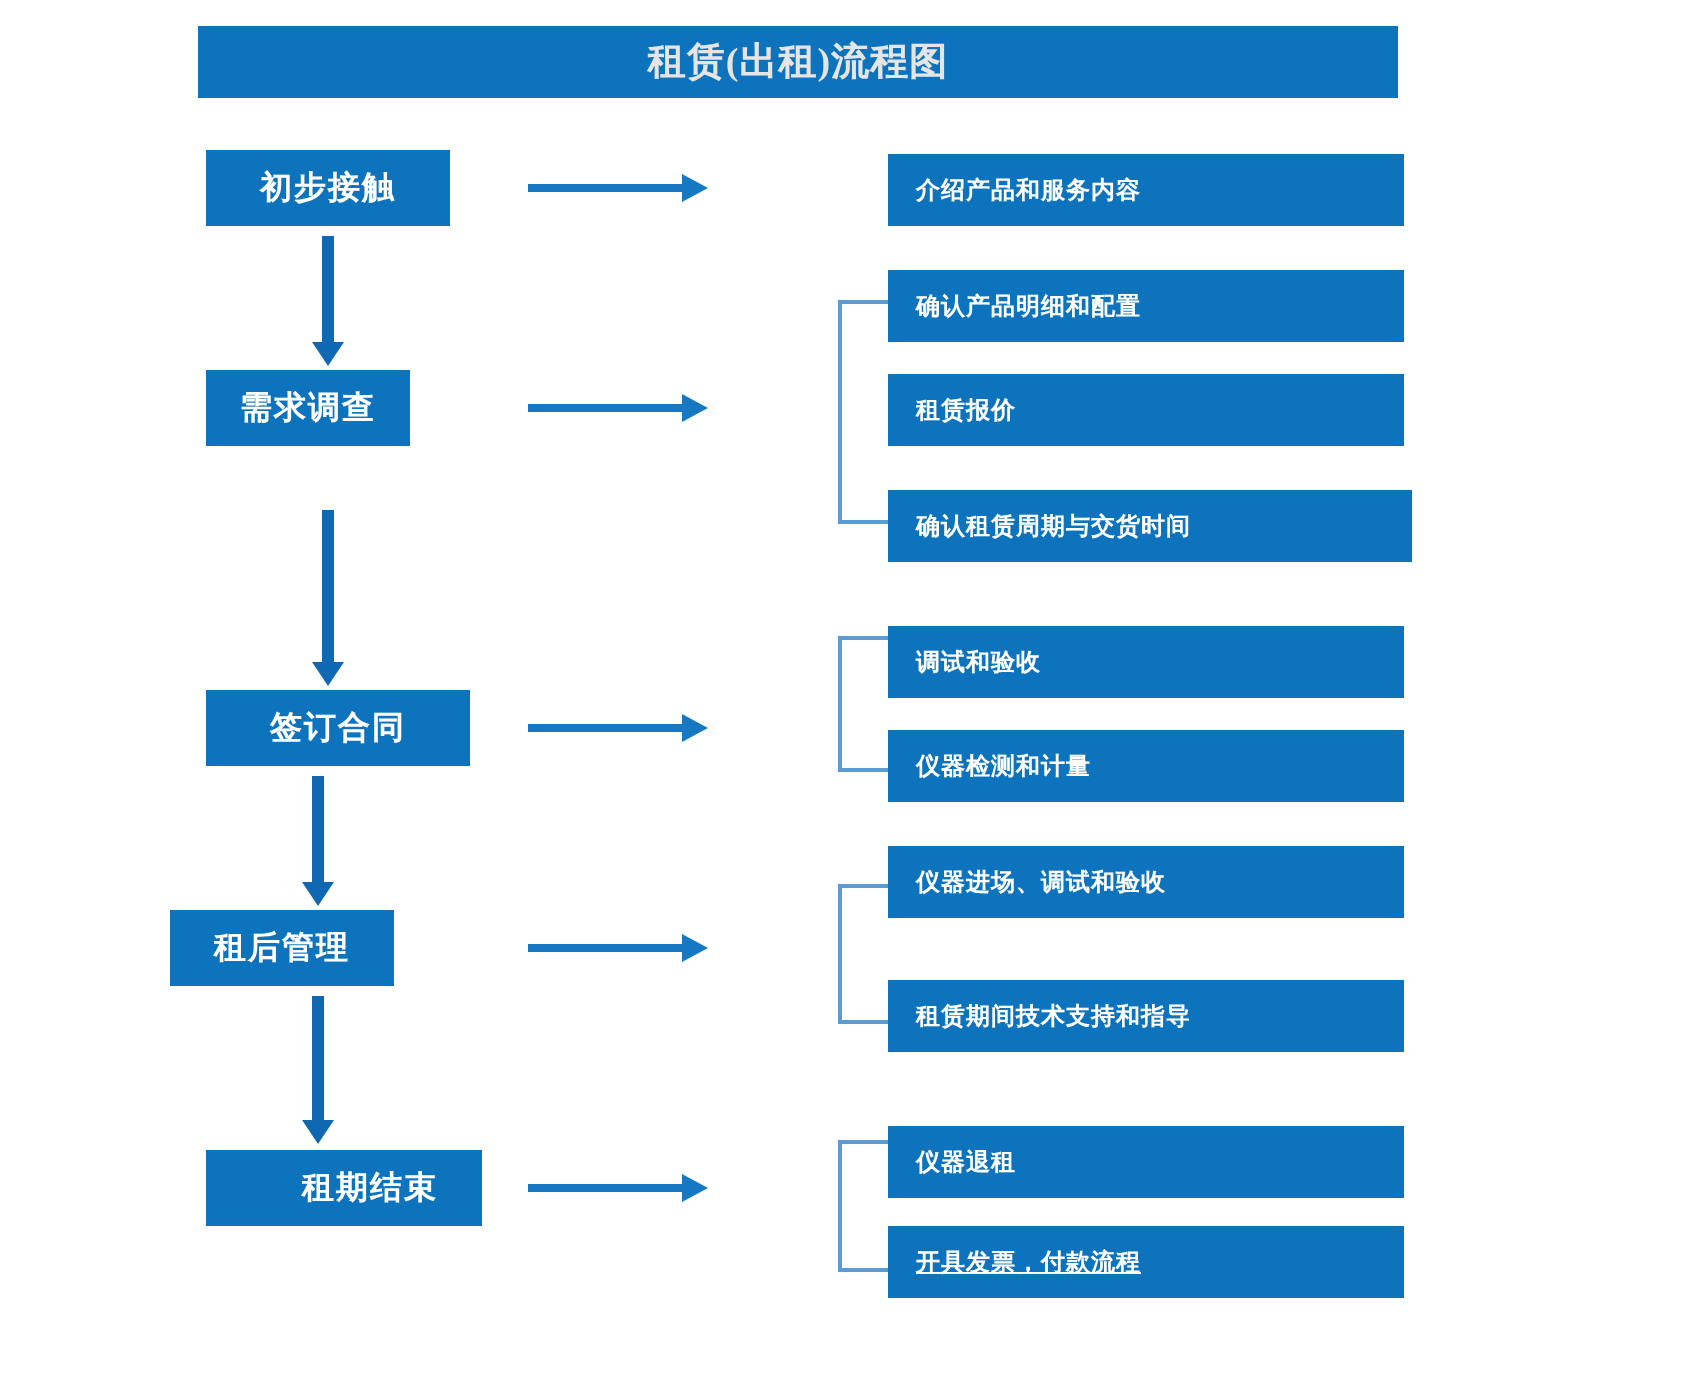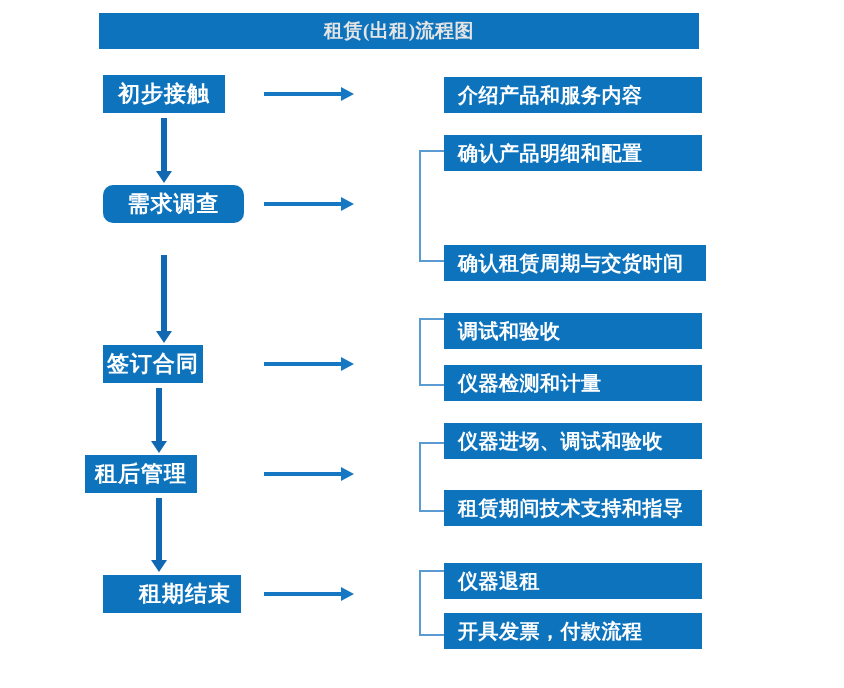--- a/index.html
+++ b/index.html
@@ -39,35 +39,35 @@
 
   
   .stage-box {
     position: absolute;
     height: 38px;
     background: #0d73bd;
     color: #ffffff;
     display: flex;
     align-items: center;
     justify-content: center;
-    font-size: 22px;
+    font-size: 16px;
     font-weight: bold;
     letter-spacing: 1px;
   }
 
   
   .detail-box {
     position: absolute;
     left: 444px;
     height: 36px;
     background: #0d73bd;
     color: #ffffff;
     display: flex;
     align-items: center;
-    font-size: 20px;
+    font-size: 12px;
     font-weight: bold;
     padding-left: 14px;
     box-sizing: border-box;
     letter-spacing: 0.5px;
   }
 
   
   .h-arrow {
     position: absolute;
     height: 14px;
@@ -128,23 +128,23 @@
 </style>
 </head>
 <body>
 
 <div id="canvas">
 
   <div class="title-bar">租赁(出租)流程图</div>
 
   <div class="stage-box" style="left:103px; top:75px; width:122px;">初步接触</div>
 
-  <div class="stage-box" style="left:103px; top:185px; width:141px;border-radius:10px;">需求调查</div>
-
-  <div class="stage-box" style="left:103px; top:345px; width:100px;">签订合同</div>
+  <div class="stage-box" style="left:103px; top:185px; width:102px;">需求调查</div>
+
+  <div class="stage-box" style="left:103px; top:345px; width:132px;">签订合同</div>
 
   <div class="stage-box" style="left:85px; top:455px; width:112px;">租后管理</div>
 
   <div class="stage-box" style="left:103px; top:575px; width:112px;padding-left:26px;">租期结束</div>
 
   <div class="v-arrow" style="left:156px; top:118px; height:65px;">
     <div class="shaft" style="height:53px;"></div>
     <div class="head"></div>
   </div>
 
@@ -187,34 +187,35 @@
     <div class="shaft"></div>
     <div class="head"></div>
   </div>
 
   <div class="detail-box" style="top:77px; width:258px;">介绍产品和服务内容</div>
 
   <div class="bracket" style="top:150px; height:112px;"></div>
 
   <div class="detail-box" style="top:135px; width:258px;">确认产品明细和配置</div>
 
+  <div class="detail-box" style="top:187px; width:258px;">租赁报价</div>
 
   <div class="detail-box" style="top:245px; width:262px;">确认租赁周期与交货时间</div>
 
   <div class="bracket" style="top:318px; height:68px;"></div>
 
   <div class="detail-box" style="top:313px; width:258px;">调试和验收</div>
 
   <div class="detail-box" style="top:365px; width:258px;">仪器检测和计量</div>
 
   <div class="bracket" style="top:442px; height:70px;"></div>
 
   <div class="detail-box" style="top:423px; width:258px;">仪器进场、调试和验收</div>
 
   <div class="detail-box" style="top:490px; width:258px;">租赁期间技术支持和指导</div>
 
   <div class="bracket" style="top:570px; height:66px;"></div>
 
   <div class="detail-box" style="top:563px; width:258px;">仪器退租</div>
 
-  <div class="detail-box" style="top:613px; width:258px;">开具发票，付款流程</div>
+  <div class="detail-box" style="top:613px; width:258px;text-decoration:underline;">开具发票，付款流程</div>
 
 </div>
 
 </body></html>

